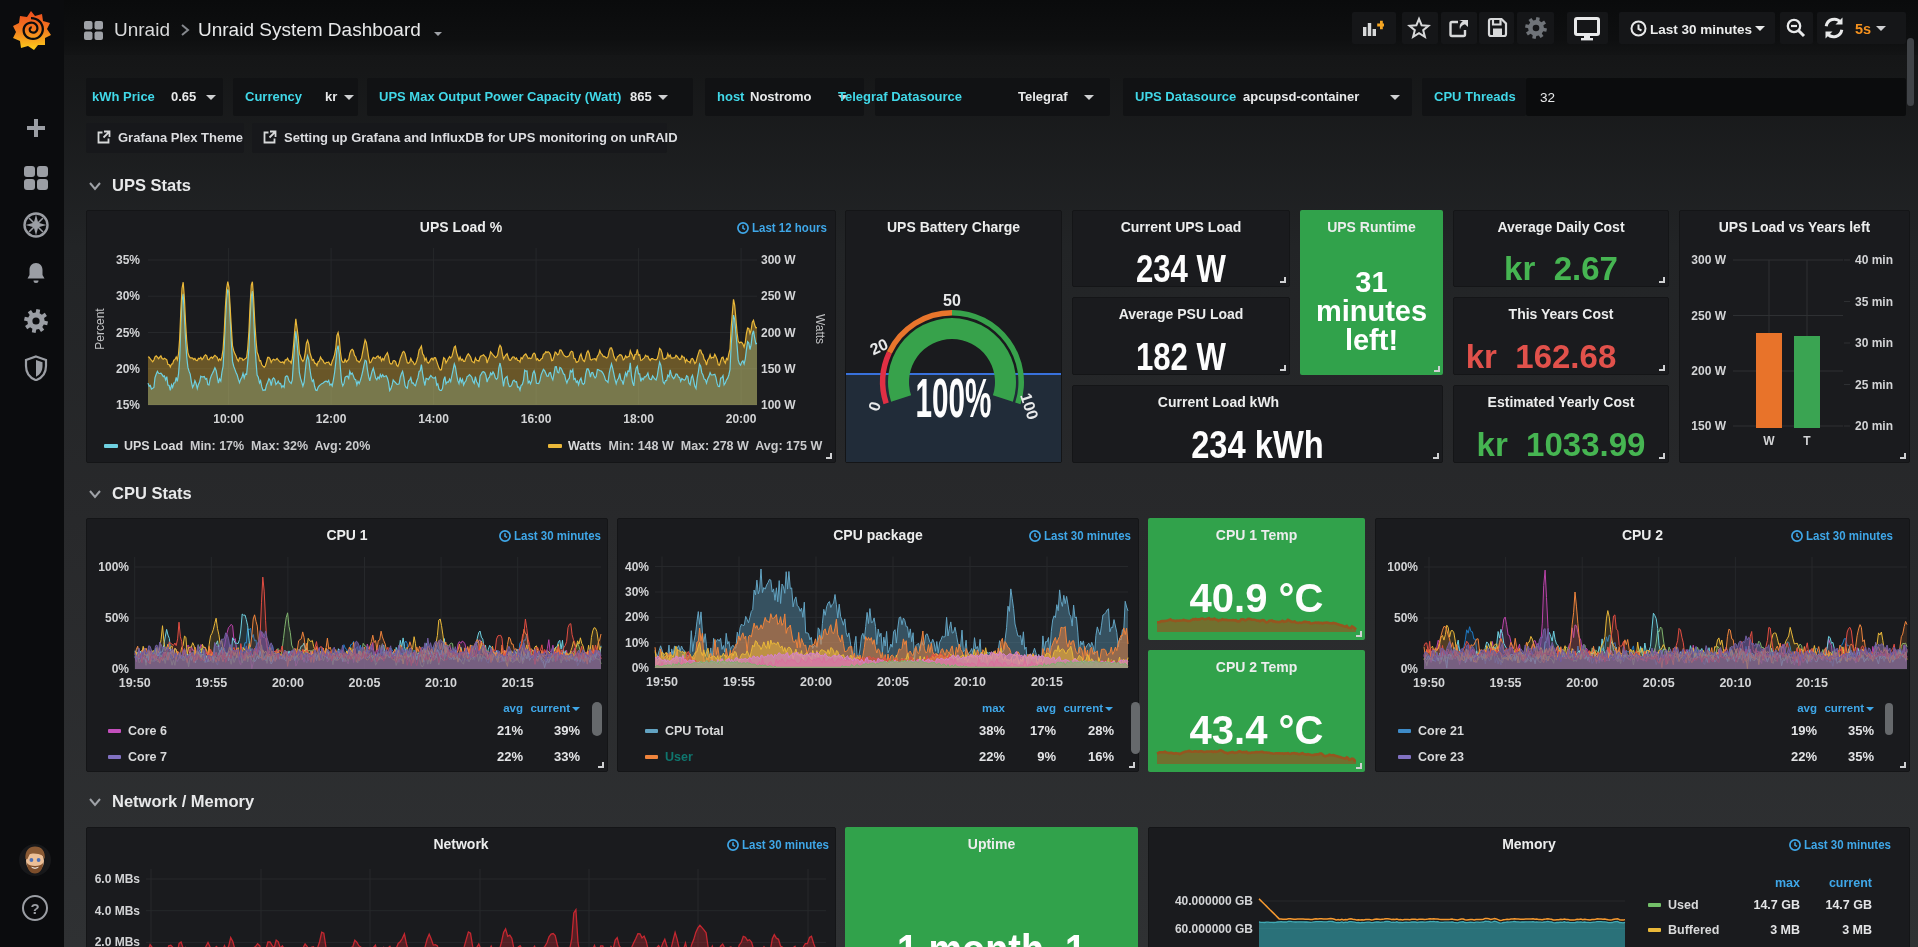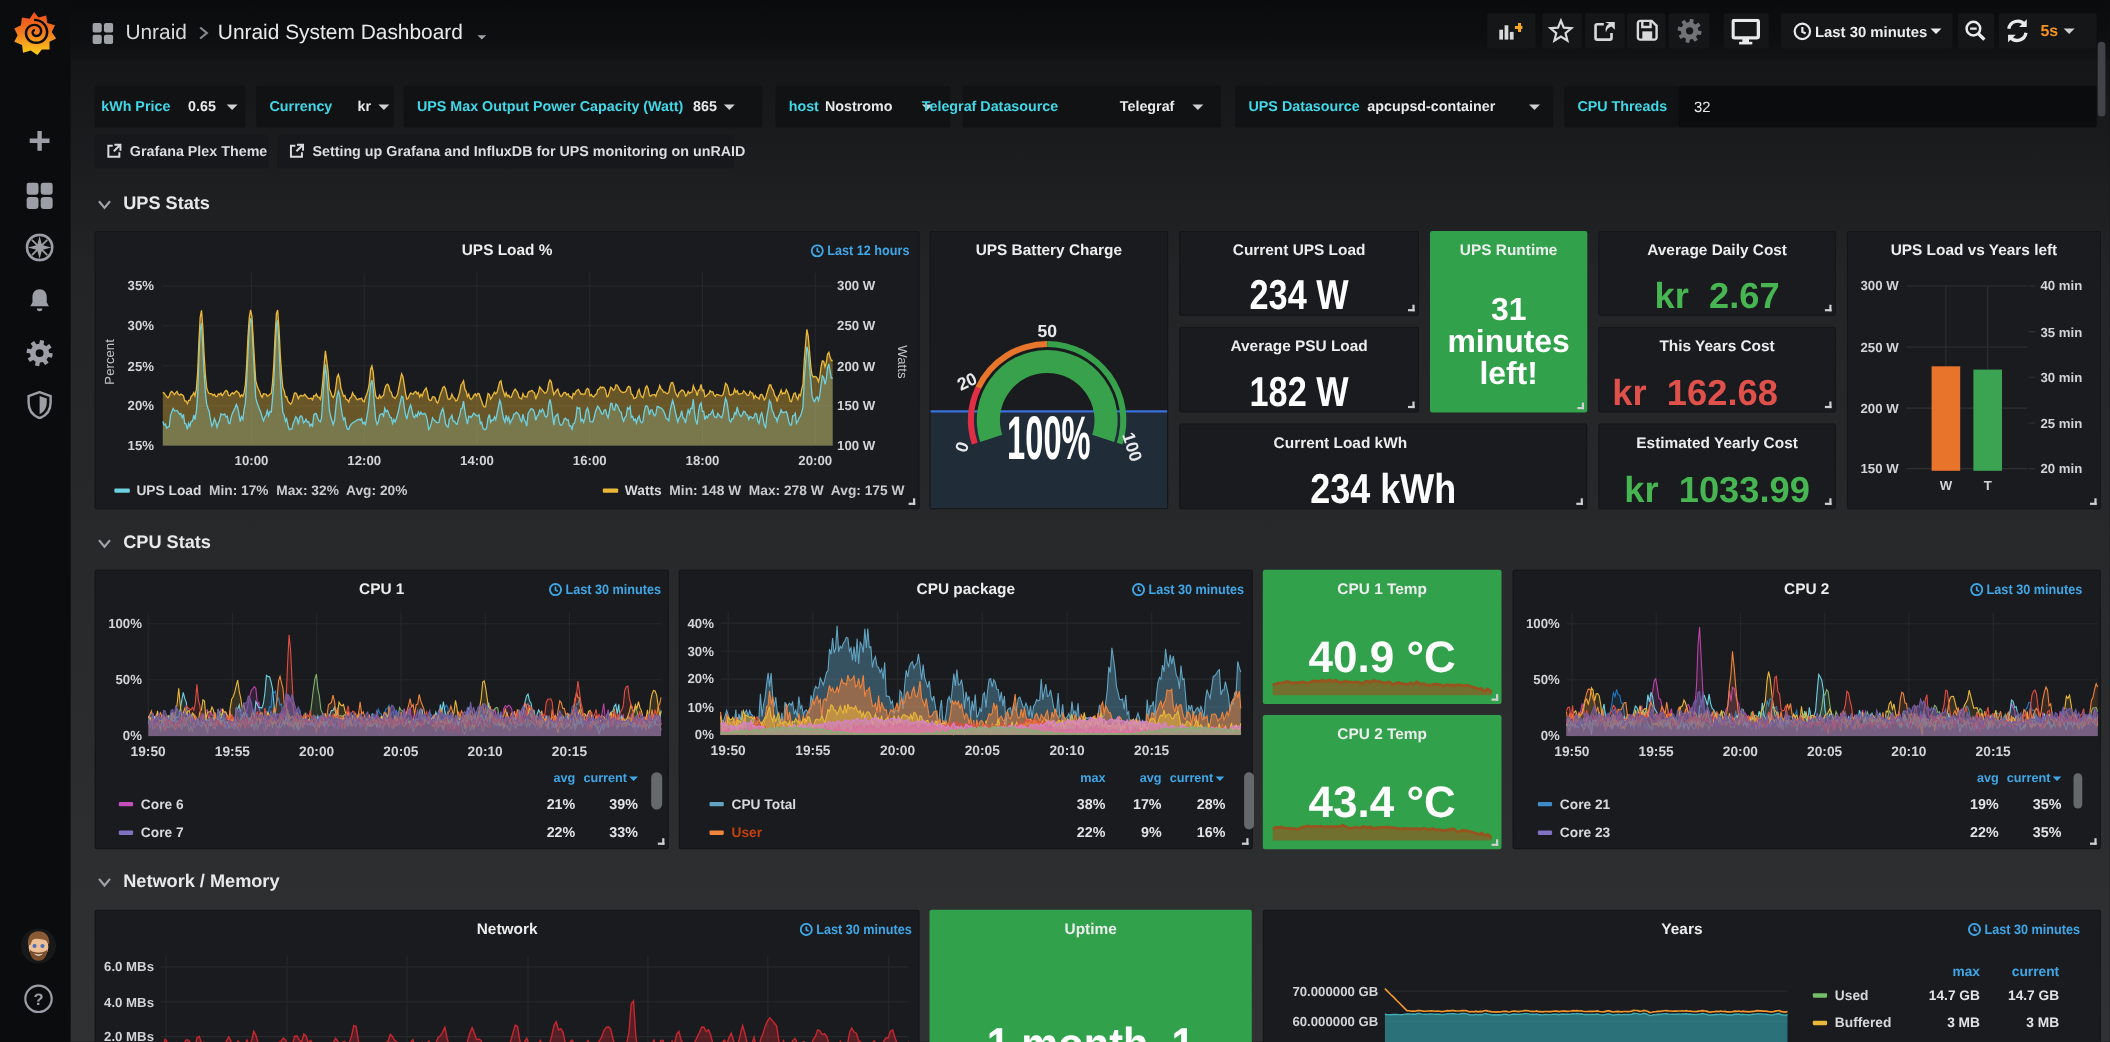--- a/index.html
+++ b/index.html
@@ -274,21 +274,21 @@
 <path d="M8.5 4.5 L8.5 9 L11.5 10.5" stroke="#3fa7e8" stroke-width="2.2" fill="none"></path>
   </svg>
 <div class="tlink" style="left:1806px;top:526px;transform:scaleX(0.92);transform-origin:left">Last 30 minutes</div>
 <div class="ptitle" style="left:86px;top:836px;width:750px">Network</div>
 <svg width="12" height="12" style="left:727px;top:839px" viewBox="0 0 17 17">
 <circle cx="8.5" cy="8.5" r="7.2" fill="none" stroke="#3fa7e8" stroke-width="2.4"></circle>
 <path d="M8.5 4.5 L8.5 9 L11.5 10.5" stroke="#3fa7e8" stroke-width="2.2" fill="none"></path>
   </svg>
 <div class="tlink" style="left:742px;top:835px;transform:scaleX(0.92);transform-origin:left">Last 30 minutes</div>
 <div class="ptitle" style="left:845px;top:836px;width:293px">Uptime</div>
-<div class="ptitle" style="left:1148px;top:836px;width:762px">Years</div>
+<div class="ptitle" style="left:1148px;top:836px;width:762px">Memory</div>
 <svg width="12" height="12" style="left:1789px;top:839px" viewBox="0 0 17 17">
 <circle cx="8.5" cy="8.5" r="7.2" fill="none" stroke="#3fa7e8" stroke-width="2.4"></circle>
 <path d="M8.5 4.5 L8.5 9 L11.5 10.5" stroke="#3fa7e8" stroke-width="2.2" fill="none"></path>
   </svg>
 <div class="tlink" style="left:1804px;top:835px;transform:scaleX(0.92);transform-origin:left">Last 30 minutes</div>
 <div style="position:absolute;left:1072px;top:231px;width:218px;text-align:center;font-size:38px;font-weight:700;color:#fdfdfd;line-height:76px;white-space:nowrap;transform:scaleX(0.82);transform-origin:center;">234 W</div>
 <div style="position:absolute;left:1072px;top:319px;width:218px;text-align:center;font-size:38px;font-weight:700;color:#fdfdfd;line-height:76px;white-space:nowrap;transform:scaleX(0.82);transform-origin:center;">182 W</div>
 <div style="position:absolute;left:1072px;top:407px;width:371px;text-align:center;font-size:38px;font-weight:700;color:#fdfdfd;line-height:76px;white-space:nowrap;transform:scaleX(0.86);transform-origin:center;">234 kWh</div>
 <div style="position:absolute;left:1453px;top:236px;width:216px;text-align:center;font-size:33px;font-weight:700;color:#46b552;line-height:66px;white-space:nowrap;">kr&nbsp;&nbsp;2.67</div>
 <div style="position:absolute;left:1453px;top:324px;width:176px;text-align:center;font-size:33px;font-weight:700;color:#e1514b;line-height:66px;white-space:nowrap;">kr&nbsp;&nbsp;162.68</div>
@@ -496,21 +496,21 @@
 <div style="position:absolute;left:592px;top:702px;width:10px;height:34px;background:#66696c;border-radius:5px"></div>
 <div style="position:absolute;left:885px;top:696.5px;width:120px;text-align:right;font-size:11.5px;font-weight:700;color:#3fa7e8;line-height:23.0px;white-space:nowrap;">max</div>
 <div style="position:absolute;left:936px;top:696.5px;width:120px;text-align:right;font-size:11.5px;font-weight:700;color:#3fa7e8;line-height:23.0px;white-space:nowrap;">avg</div>
 <div style="position:absolute;left:993px;top:696.5px;width:120px;text-align:right;font-size:11.5px;font-weight:700;color:#3fa7e8;line-height:23.0px;white-space:nowrap;">current<span style="display:inline-block;margin-left:2px;margin-bottom:1px;width:0;height:0;border-left:4.5px solid transparent;border-right:4.5px solid transparent;border-top:4.5px solid #3fa7e8"></span></div>
 <div style="position:absolute;left:645px;top:729px;width:13px;height:4px;background:#62A3C2;border-radius:1px"></div>
 <div style="position:absolute;left:665px;top:718.5px;text-align:left;font-size:12.5px;font-weight:600;color:#d8d9da;line-height:25.0px;white-space:nowrap;">CPU Total</div>
 <div style="position:absolute;left:885px;top:718px;width:120px;text-align:right;font-size:13px;font-weight:700;color:#e3e4e6;line-height:26px;white-space:nowrap;">38%</div>
 <div style="position:absolute;left:936px;top:718px;width:120px;text-align:right;font-size:13px;font-weight:700;color:#e3e4e6;line-height:26px;white-space:nowrap;">17%</div>
 <div style="position:absolute;left:994px;top:718px;width:120px;text-align:right;font-size:13px;font-weight:700;color:#e3e4e6;line-height:26px;white-space:nowrap;">28%</div>
 <div style="position:absolute;left:645px;top:755px;width:13px;height:4px;background:#EF843C;border-radius:1px"></div>
-<div style="position:absolute;left:665px;top:744.5px;text-align:left;font-size:12.5px;font-weight:600;color:#c2410c;line-height:25.0px;white-space:nowrap;">User</div>
+<div style="position:absolute;left:665px;top:744.5px;text-align:left;font-size:12.5px;font-weight:600;color:#0f766e;line-height:25.0px;white-space:nowrap;">User</div>
 <div style="position:absolute;left:885px;top:744px;width:120px;text-align:right;font-size:13px;font-weight:700;color:#e3e4e6;line-height:26px;white-space:nowrap;">22%</div>
 <div style="position:absolute;left:936px;top:744px;width:120px;text-align:right;font-size:13px;font-weight:700;color:#e3e4e6;line-height:26px;white-space:nowrap;">9%</div>
 <div style="position:absolute;left:994px;top:744px;width:120px;text-align:right;font-size:13px;font-weight:700;color:#e3e4e6;line-height:26px;white-space:nowrap;">16%</div>
 <div style="position:absolute;left:1131px;top:702px;width:9px;height:52px;background:#66696c;border-radius:5px"></div>
 <div style="position:absolute;left:1697px;top:696.5px;width:120px;text-align:right;font-size:11.5px;font-weight:700;color:#3fa7e8;line-height:23.0px;white-space:nowrap;">avg</div>
 <div style="position:absolute;left:1754px;top:696.5px;width:120px;text-align:right;font-size:11.5px;font-weight:700;color:#3fa7e8;line-height:23.0px;white-space:nowrap;">current<span style="display:inline-block;margin-left:2px;margin-bottom:1px;width:0;height:0;border-left:4.5px solid transparent;border-right:4.5px solid transparent;border-top:4.5px solid #3fa7e8"></span></div>
 <div style="position:absolute;left:1398px;top:729px;width:13px;height:4px;background:#3E8BC8;border-radius:1px"></div>
 <div style="position:absolute;left:1418px;top:718.5px;text-align:left;font-size:12.5px;font-weight:600;color:#d8d9da;line-height:25.0px;white-space:nowrap;">Core 21</div>
 <div style="position:absolute;left:1697px;top:718px;width:120px;text-align:right;font-size:13px;font-weight:700;color:#e3e4e6;line-height:26px;white-space:nowrap;">19%</div>
 <div style="position:absolute;left:1754px;top:718px;width:120px;text-align:right;font-size:13px;font-weight:700;color:#e3e4e6;line-height:26px;white-space:nowrap;">35%</div>
@@ -544,21 +544,21 @@
 <div style="position:absolute;left:80px;top:867px;width:60px;text-align:right;font-size:12px;font-weight:700;color:#d3d4d6;line-height:24px;white-space:nowrap;">6.0 MBs</div>
 <div style="position:absolute;left:80px;top:898.7px;width:60px;text-align:right;font-size:12px;font-weight:700;color:#d3d4d6;line-height:24px;white-space:nowrap;">4.0 MBs</div>
 <div style="position:absolute;left:80px;top:930.4px;width:60px;text-align:right;font-size:12px;font-weight:700;color:#d3d4d6;line-height:24px;white-space:nowrap;">2.0 MBs</div>
 <svg width="762" height="139" style="left:1148px;top:827px" viewBox="0 0 762 139">
     <line x1="111" y1="74.0" x2="477" y2="74.0" stroke="#26282b" stroke-width="1"></line>
     <line x1="111" y1="101.5" x2="477" y2="101.5" stroke="#26282b" stroke-width="1"></line>
     <path d="M111.0,95.0L112.8,95.3L114.7,95.4L116.5,95.5L118.4,95.2L120.2,95.2L122.0,95.3L123.9,95.4L125.7,95.5L127.6,95.3L129.4,95.0L131.2,94.8L133.1,94.7L134.9,95.0L136.7,94.9L138.6,95.0L140.4,94.4L142.3,94.4L144.1,94.7L145.9,94.9L147.8,95.0L149.6,94.9L151.5,94.8L153.3,94.8L155.1,94.9L157.0,95.0L158.8,95.0L160.7,95.1L162.5,95.4L164.3,95.2L166.2,94.9L168.0,94.6L169.9,94.7L171.7,94.6L173.5,94.6L175.4,94.8L177.2,94.9L179.1,94.8L180.9,94.4L182.7,94.3L184.6,94.5L186.4,95.0L188.2,95.7L190.1,95.4L191.9,95.7L193.8,95.0L195.6,95.7L197.4,95.2L199.3,95.5L201.1,94.7L203.0,94.6L204.8,94.9L206.6,95.2L208.5,95.7L210.3,95.5L212.2,95.8L214.0,95.5L215.8,95.7L217.7,95.3L219.5,95.1L221.4,95.1L223.2,95.7L225.0,95.6L226.9,95.1L228.7,94.8L230.5,95.0L232.4,95.3L234.2,95.1L236.1,94.9L237.9,94.5L239.7,94.5L241.6,94.7L243.4,95.3L245.3,95.1L247.1,95.3L248.9,94.8L250.8,95.5L252.6,95.4L254.5,95.6L256.3,95.3L258.1,95.2L260.0,95.4L261.8,95.4L263.7,95.0L265.5,95.0L267.3,95.0L269.2,95.5L271.0,95.1L272.8,94.9L274.7,95.0L276.5,95.1L278.4,95.0L280.2,94.8L282.0,94.5L283.9,94.7L285.7,94.4L287.6,94.8L289.4,94.6L291.2,95.1L293.1,95.3L294.9,95.3L296.8,95.2L298.6,95.2L300.4,95.2L302.3,95.1L304.1,94.8L306.0,95.4L307.8,95.6L309.6,95.8L311.5,95.2L313.3,94.8L315.2,94.7L317.0,95.5L318.8,95.7L320.7,95.4L322.5,95.2L324.3,95.3L326.2,95.6L328.0,95.2L329.9,95.2L331.7,95.4L333.5,95.2L335.4,95.0L337.2,94.2L339.1,94.4L340.9,94.5L342.7,95.2L344.6,94.8L346.4,94.2L348.3,94.6L350.1,95.3L351.9,96.2L353.8,95.9L355.6,95.5L357.5,95.4L359.3,95.0L361.1,95.2L363.0,94.8L364.8,94.7L366.6,94.5L368.5,94.8L370.3,94.9L372.2,95.1L374.0,95.0L375.8,95.0L377.7,94.8L379.5,94.9L381.4,94.8L383.2,94.8L385.0,94.6L386.9,95.1L388.7,94.9L390.6,95.2L392.4,95.2L394.2,95.4L396.1,95.0L397.9,94.8L399.8,94.4L401.6,94.8L403.4,95.0L405.3,95.7L407.1,95.8L408.9,95.5L410.8,95.5L412.6,95.1L414.5,95.4L416.3,94.8L418.1,95.3L420.0,95.2L421.8,95.7L423.7,95.7L425.5,95.7L427.3,95.5L429.2,95.0L431.0,95.1L432.9,94.9L434.7,95.4L436.5,95.0L438.4,95.4L440.2,95.4L442.1,95.7L443.9,95.4L445.7,95.1L447.6,94.9L449.4,94.6L451.3,94.7L453.1,94.7L454.9,94.9L456.8,94.9L458.6,95.2L460.4,95.6L462.3,95.7L464.1,95.5L466.0,94.9L467.8,94.6L469.6,94.4L471.5,95.5L473.3,95.7L475.2,95.9L477.0,95.3L477.0,139.0L111.0,139.0Z" fill="rgba(54,166,178,0.62)"></path>
     <path d="M111.0,95.0L112.8,95.3L114.7,95.4L116.5,95.5L118.4,95.2L120.2,95.2L122.0,95.3L123.9,95.4L125.7,95.5L127.6,95.3L129.4,95.0L131.2,94.8L133.1,94.7L134.9,95.0L136.7,94.9L138.6,95.0L140.4,94.4L142.3,94.4L144.1,94.7L145.9,94.9L147.8,95.0L149.6,94.9L151.5,94.8L153.3,94.8L155.1,94.9L157.0,95.0L158.8,95.0L160.7,95.1L162.5,95.4L164.3,95.2L166.2,94.9L168.0,94.6L169.9,94.7L171.7,94.6L173.5,94.6L175.4,94.8L177.2,94.9L179.1,94.8L180.9,94.4L182.7,94.3L184.6,94.5L186.4,95.0L188.2,95.7L190.1,95.4L191.9,95.7L193.8,95.0L195.6,95.7L197.4,95.2L199.3,95.5L201.1,94.7L203.0,94.6L204.8,94.9L206.6,95.2L208.5,95.7L210.3,95.5L212.2,95.8L214.0,95.5L215.8,95.7L217.7,95.3L219.5,95.1L221.4,95.1L223.2,95.7L225.0,95.6L226.9,95.1L228.7,94.8L230.5,95.0L232.4,95.3L234.2,95.1L236.1,94.9L237.9,94.5L239.7,94.5L241.6,94.7L243.4,95.3L245.3,95.1L247.1,95.3L248.9,94.8L250.8,95.5L252.6,95.4L254.5,95.6L256.3,95.3L258.1,95.2L260.0,95.4L261.8,95.4L263.7,95.0L265.5,95.0L267.3,95.0L269.2,95.5L271.0,95.1L272.8,94.9L274.7,95.0L276.5,95.1L278.4,95.0L280.2,94.8L282.0,94.5L283.9,94.7L285.7,94.4L287.6,94.8L289.4,94.6L291.2,95.1L293.1,95.3L294.9,95.3L296.8,95.2L298.6,95.2L300.4,95.2L302.3,95.1L304.1,94.8L306.0,95.4L307.8,95.6L309.6,95.8L311.5,95.2L313.3,94.8L315.2,94.7L317.0,95.5L318.8,95.7L320.7,95.4L322.5,95.2L324.3,95.3L326.2,95.6L328.0,95.2L329.9,95.2L331.7,95.4L333.5,95.2L335.4,95.0L337.2,94.2L339.1,94.4L340.9,94.5L342.7,95.2L344.6,94.8L346.4,94.2L348.3,94.6L350.1,95.3L351.9,96.2L353.8,95.9L355.6,95.5L357.5,95.4L359.3,95.0L361.1,95.2L363.0,94.8L364.8,94.7L366.6,94.5L368.5,94.8L370.3,94.9L372.2,95.1L374.0,95.0L375.8,95.0L377.7,94.8L379.5,94.9L381.4,94.8L383.2,94.8L385.0,94.6L386.9,95.1L388.7,94.9L390.6,95.2L392.4,95.2L394.2,95.4L396.1,95.0L397.9,94.8L399.8,94.4L401.6,94.8L403.4,95.0L405.3,95.7L407.1,95.8L408.9,95.5L410.8,95.5L412.6,95.1L414.5,95.4L416.3,94.8L418.1,95.3L420.0,95.2L421.8,95.7L423.7,95.7L425.5,95.7L427.3,95.5L429.2,95.0L431.0,95.1L432.9,94.9L434.7,95.4L436.5,95.0L438.4,95.4L440.2,95.4L442.1,95.7L443.9,95.4L445.7,95.1L447.6,94.9L449.4,94.6L451.3,94.7L453.1,94.7L454.9,94.9L456.8,94.9L458.6,95.2L460.4,95.6L462.3,95.7L464.1,95.5L466.0,94.9L467.8,94.6L469.6,94.4L471.5,95.5L473.3,95.7L475.2,95.9L477.0,95.3" stroke="#40aab5" stroke-width="1.3" fill="none"></path>
     <path d="M111.0,71.8L112.8,73.6L114.7,75.5L116.5,77.3L118.4,79.1L120.2,80.9L122.0,82.8L123.9,84.6L125.7,86.4L127.6,88.3L129.4,90.1L131.2,91.9L133.1,91.9L134.9,92.3L136.7,92.2L138.6,92.3L140.4,91.7L142.3,91.7L144.1,91.9L145.9,92.2L147.8,92.3L149.6,92.1L151.5,92.1L153.3,92.0L155.1,92.1L157.0,92.3L158.8,92.2L160.7,92.3L162.5,92.6L164.3,92.4L166.2,92.1L168.0,91.8L169.9,92.0L171.7,91.8L173.5,91.8L175.4,92.0L177.2,92.1L179.1,92.1L180.9,91.7L182.7,91.6L184.6,91.8L186.4,92.3L188.2,92.9L190.1,92.6L191.9,92.9L193.8,92.3L195.6,92.9L197.4,92.5L199.3,92.7L201.1,91.9L203.0,91.8L204.8,92.2L206.6,92.4L208.5,93.0L210.3,92.8L212.2,93.1L214.0,92.8L215.8,93.0L217.7,92.5L219.5,92.4L221.4,92.4L223.2,93.0L225.0,92.8L226.9,92.3L228.7,92.1L230.5,92.3L232.4,92.6L234.2,92.3L236.1,92.1L237.9,91.8L239.7,91.8L241.6,91.9L243.4,92.5L245.3,92.3L247.1,92.5L248.9,92.0L250.8,92.7L252.6,92.6L254.5,92.9L256.3,92.5L258.1,92.5L260.0,92.6L261.8,92.7L263.7,92.3L265.5,92.2L267.3,92.2L269.2,92.7L271.0,92.3L272.8,92.2L274.7,92.2L276.5,92.4L278.4,92.3L280.2,92.1L282.0,91.8L283.9,92.0L285.7,91.7L287.6,92.1L289.4,91.9L291.2,92.3L293.1,92.5L294.9,92.5L296.8,92.4L298.6,92.4L300.4,92.4L302.3,92.3L304.1,92.0L306.0,92.6L307.8,92.8L309.6,93.0L311.5,92.4L313.3,92.0L315.2,92.0L317.0,92.7L318.8,93.0L320.7,92.7L322.5,92.5L324.3,92.6L326.2,92.9L328.0,92.5L329.9,92.5L331.7,92.6L333.5,92.5L335.4,92.2L337.2,91.4L339.1,91.6L340.9,91.8L342.7,92.4L344.6,92.1L346.4,91.5L348.3,91.9L350.1,92.6L351.9,93.5L353.8,93.2L355.6,92.8L357.5,92.6L359.3,92.3L361.1,92.4L363.0,92.1L364.8,91.9L366.6,91.7L368.5,92.0L370.3,92.1L372.2,92.3L374.0,92.2L375.8,92.2L377.7,92.1L379.5,92.1L381.4,92.0L383.2,92.1L385.0,91.8L386.9,92.3L388.7,92.1L390.6,92.5L392.4,92.5L394.2,92.7L396.1,92.2L397.9,92.0L399.8,91.7L401.6,92.0L403.4,92.2L405.3,92.9L407.1,93.1L408.9,92.8L410.8,92.7L412.6,92.3L414.5,92.6L416.3,92.1L418.1,92.5L420.0,92.4L421.8,92.9L423.7,92.9L425.5,93.0L427.3,92.7L429.2,92.2L431.0,92.4L432.9,92.1L434.7,92.7L436.5,92.2L438.4,92.6L440.2,92.7L442.1,92.9L443.9,92.6L445.7,92.4L447.6,92.2L449.4,91.8L451.3,92.0L453.1,92.0L454.9,92.2L456.8,92.1L458.6,92.4L460.4,92.8L462.3,92.9L464.1,92.8L466.0,92.2L467.8,91.9L469.6,91.7L471.5,92.7L473.3,92.9L475.2,93.1L477.0,92.6" stroke="#f5982f" stroke-width="1.5" fill="none"></path>
   </svg>
-<div style="position:absolute;left:1153px;top:889px;width:100px;text-align:right;font-size:12px;font-weight:700;color:#d3d4d6;line-height:24px;white-space:nowrap;">70.000000 GB</div>
+<div style="position:absolute;left:1153px;top:889px;width:100px;text-align:right;font-size:12px;font-weight:700;color:#d3d4d6;line-height:24px;white-space:nowrap;">40.000000 GB</div>
 <div style="position:absolute;left:1153px;top:916.5px;width:100px;text-align:right;font-size:12px;font-weight:700;color:#d3d4d6;line-height:24px;white-space:nowrap;">60.000000 GB</div>
 <div style="position:absolute;left:1153px;top:943px;width:100px;text-align:right;font-size:12px;font-weight:700;color:#d3d4d6;line-height:24px;white-space:nowrap;">50.000000 GB</div>
 <div style="position:absolute;left:1680px;top:870.5px;width:120px;text-align:right;font-size:12.5px;font-weight:700;color:#3fa7e8;line-height:25.0px;white-space:nowrap;">max</div>
 <div style="position:absolute;left:1752px;top:870.5px;width:120px;text-align:right;font-size:12.5px;font-weight:700;color:#3fa7e8;line-height:25.0px;white-space:nowrap;">current</div>
 <div style="position:absolute;left:1648px;top:903px;width:13px;height:4px;background:#73BF69;border-radius:1px"></div>
 <div style="position:absolute;left:1668px;top:892.5px;text-align:left;font-size:12.5px;font-weight:600;color:#d8d9da;line-height:25.0px;white-space:nowrap;">Used</div>
 <div style="position:absolute;left:1680px;top:892.5px;width:120px;text-align:right;font-size:12.5px;font-weight:700;color:#e3e4e6;line-height:25.0px;white-space:nowrap;">14.7 GB</div>
 <div style="position:absolute;left:1752px;top:892.5px;width:120px;text-align:right;font-size:12.5px;font-weight:700;color:#e3e4e6;line-height:25.0px;white-space:nowrap;">14.7 GB</div>
 <div style="position:absolute;left:1648px;top:928px;width:13px;height:4px;background:#EAB839;border-radius:1px"></div>
 <div style="position:absolute;left:1668px;top:917.5px;text-align:left;font-size:12.5px;font-weight:600;color:#d8d9da;line-height:25.0px;white-space:nowrap;">Buffered</div>

